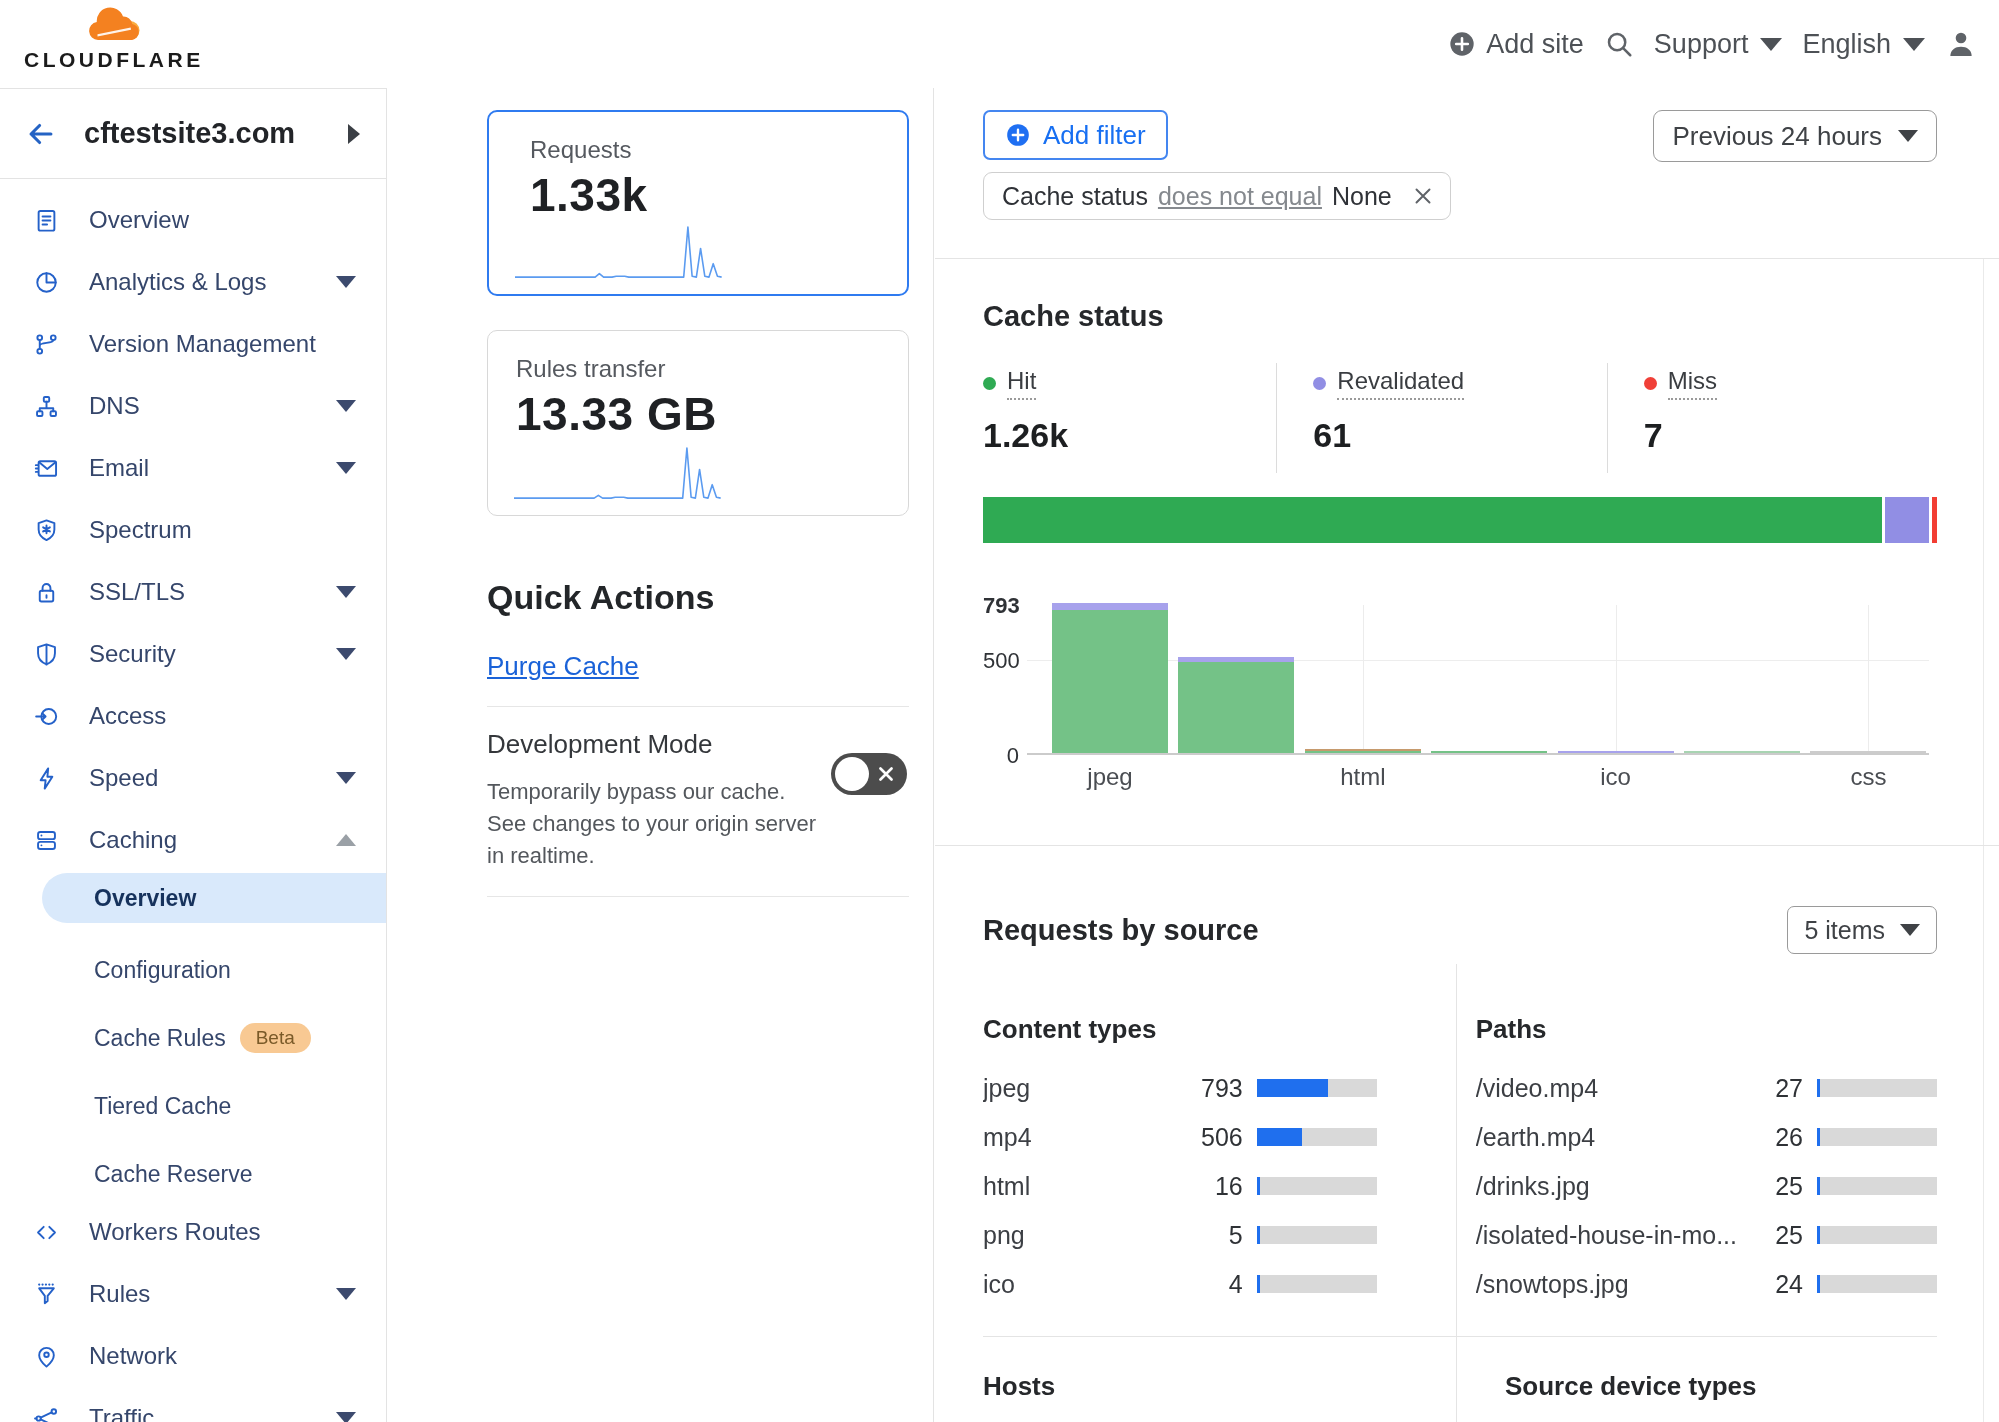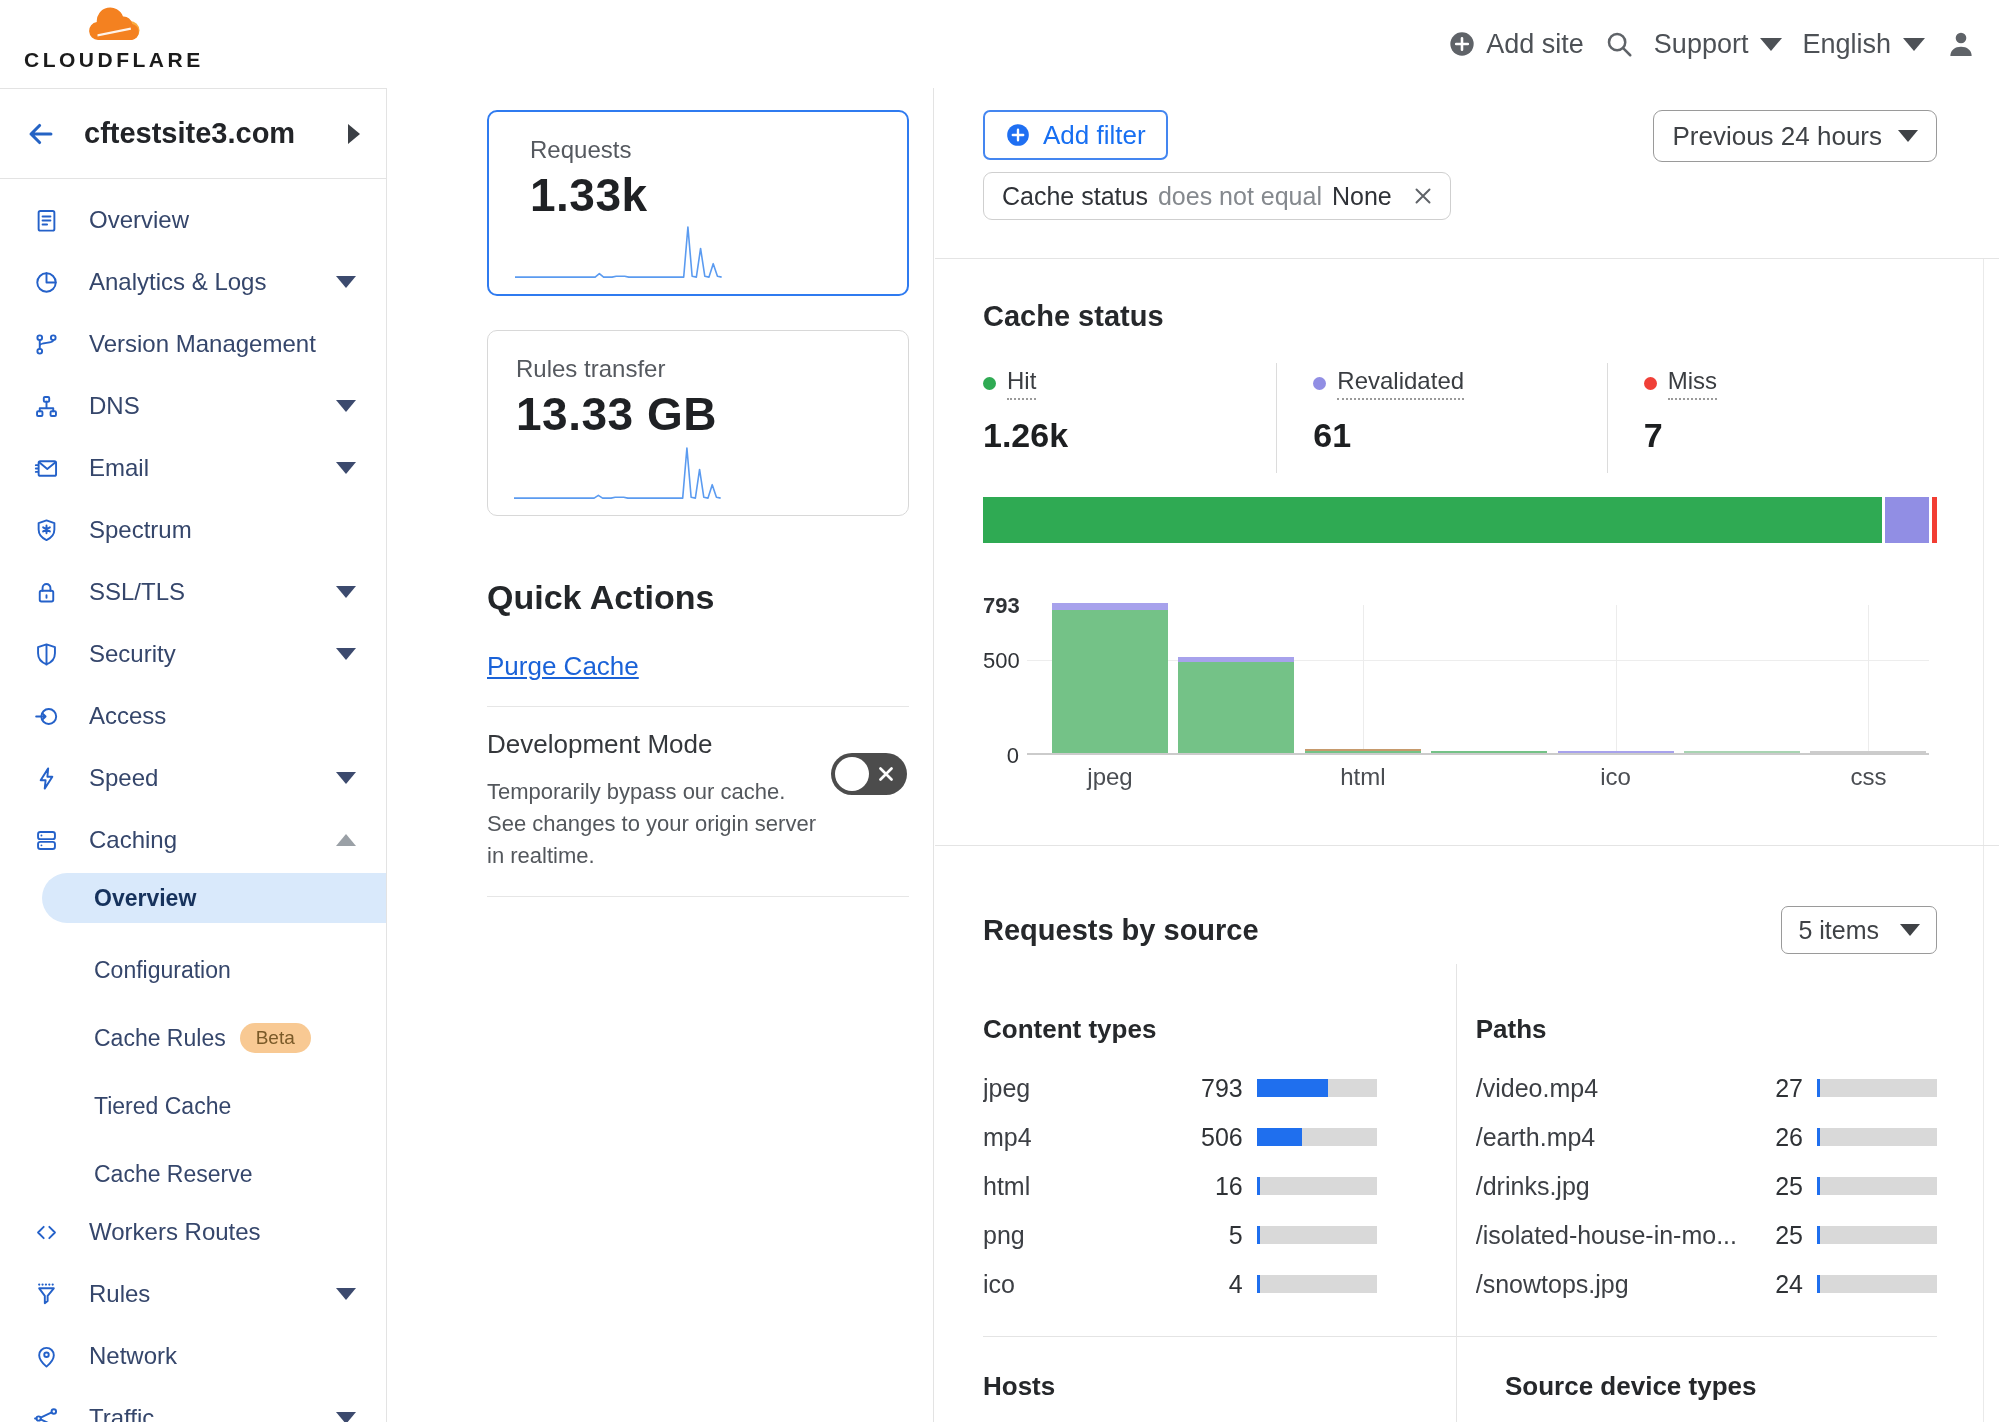--- a/index.html
+++ b/index.html
@@ -58,21 +58,21 @@
   .hline { position:absolute; left:0; right:0; height:1px; background:#e4e4e4; }
 
   .filter-row { position:absolute; left:48px; right:62px; top:22px; height:50px; }
   .add-filter { display:inline-flex; align-items:center; gap:12px; height:50px; padding:0 20px; background:#fff;
                 border:2px solid #4486f0; border-radius:7px; color:#176ff2; font-size:26px; font-family:inherit; cursor:pointer; }
   .timerange { position:absolute; right:0; top:0; display:flex; align-items:center; gap:16px; height:52px; padding:0 18px;
                background:#fff; border:1px solid #9a9a9a; border-radius:9px; font-size:26px; color:#3f4246; font-family:inherit; cursor:pointer; }
   .tr-caret { width:0; height:0; border-left:10px solid transparent; border-right:10px solid transparent; border-top:12px solid #3f4246; }
   .chip { position:absolute; left:48px; top:84px; display:inline-flex; align-items:center; gap:10px; height:48px; padding:0 14px 0 18px;
           border:1px solid #cfcfcf; border-radius:9px; font-size:25px; background:#fff; cursor:default; }
-  .chip .f { color:#2f3237; } .chip .op { color:#85898e; }
+  .chip .f { color:#2f3237; } .chip .op { color:#85898e;text-decoration:underline; }
   .chip .x { margin-left:8px; cursor:pointer; display:flex; }
 
   .cache-status { position:absolute; left:48px; right:62px; top:212px; }
   .cs-title { font-size:29px; font-weight:600; color:#26282b; }
   .stats { display:flex; margin-top:30px; height:110px; }
   .stat { flex:1; padding-top:4px; }
   .stat + .stat { border-left:1px solid #dcdcdc; padding-left:36px; }
   .stat-lab { display:inline-flex; align-items:center; gap:11px; cursor:help; }
   .stat-dot { width:13px; height:13px; border-radius:50%; }
   .stat-name { font-size:24px; color:#3a3d41; border-bottom:2px dotted #9a9a9a; padding-bottom:3px; }
@@ -84,21 +84,21 @@
   .plot { position:absolute; left:44px; right:8px; top:26px; height:150px; border-bottom:2px solid #cbcbcb; }
   .gl-h { position:absolute; left:0; right:0; height:1px; background:#ededed; }
   .gl-v { position:absolute; top:0; bottom:0; width:1px; background:#ececec; }
   .bar { position:absolute; bottom:0; display:flex; flex-direction:column-reverse; }
   .ytick { position:absolute; width:36px; text-align:right; font-size:22px; color:#2f3236; font-weight:600; }
   .xtick { position:absolute; top:184px; font-size:24px; color:#4a4d52; transform:translateX(-50%); }
 
   .rbs { position:absolute; left:48px; right:62px; top:760px; bottom:0; }
   .rbs-head { display:flex; justify-content:space-between; align-items:center; margin-top:58px; }
   .rbs-title { font-size:29px; font-weight:600; color:#26282b; }
-  .items-btn { display:flex; align-items:center; gap:21px; height:48px; padding:0 16px; background:#fff;
+  .items-btn { display:flex; align-items:center; gap:15px; height:48px; padding:0 16px; background:#fff;
                border:1px solid #9a9a9a; border-radius:7px; font-size:25px; color:#3f4246; font-family:inherit; cursor:pointer; }
   .vdiv { position:absolute; left:473px; top:116px; bottom:-40px; width:1px; background:#e4e4e4; }
   .cols { display:flex; margin-top:60px; }
   .colL { width:473px; padding-right:50px; }
   .colR { flex:1; padding-left:49px; }
   .tbl-h { font-size:26px; font-weight:600; color:#26282b; margin-bottom:30px; }
   .trow { display:flex; align-items:center; margin-bottom:23px; height:26px; }
   .trow .lab { flex:1; font-size:25px; color:#3c3f44; white-space:nowrap; overflow:hidden; }
   .trow .val { width:66px; text-align:right; font-size:25px; color:#2f3236; margin-right:14px; }
   .track { width:120px; height:18px; background:#d9d9d9; position:relative; flex:0 0 120px; }

